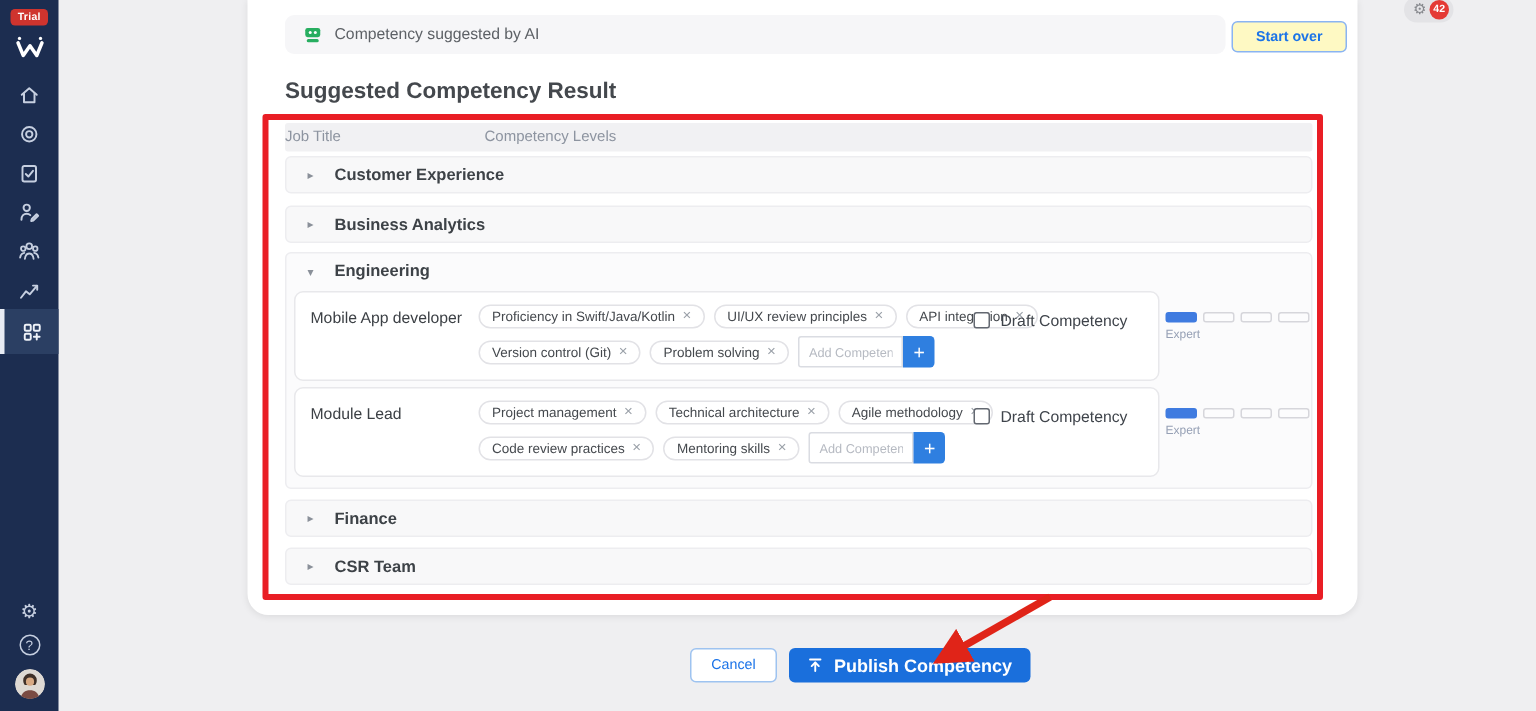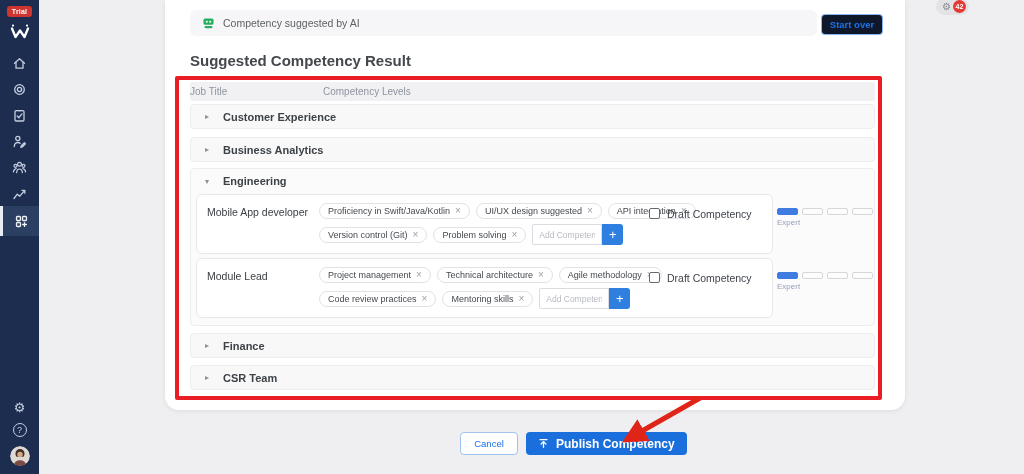--- a/index.html
+++ b/index.html
@@ -28,21 +28,21 @@
   .notif-pill .gear-glyph { color:#87898e; font-size:10px; }
   .notif-badge { margin-left:2px; min-width:13px; height:13px; background:#e43a35; border-radius:7px;
     color:#fff; font-size:7px; font-weight:bold; display:flex; align-items:center; justify-content:center; padding:0 2px; }
 
   
   .card { position:absolute; left:165px; top:0; width:740px; height:410px; background:#fff;
     border-radius:0 0 14px 14px; box-shadow:0 1px 5px rgba(0,0,0,.08); }
   .ai-banner { position:absolute; left:25px; top:10px; width:627px; height:26px; background:#f6f6f8;
     border-radius:6px; display:flex; align-items:center; padding-left:12px; gap:8px; }
   .ai-banner-text { font-size:10.5px; color:#5d6166; }
-  .start-over-btn { position:absolute; left:656px; top:14px; width:62px; height:21px; background:#0f172a;
+  .start-over-btn { position:absolute; left:656px; top:14px; width:77px; height:21px; background:#fef9c3;
     border:1px solid #8ab4f2; border-radius:4px; color:#1a73e8; font-size:9.5px; font-weight:bold;
     font-family:"Liberation Sans",sans-serif; cursor:pointer; }
   .page-title { position:absolute; left:25px; top:52px; font-size:15px; font-weight:bold; color:#44484d; }
 
   
   .tbl { position:absolute; left:25px; top:82px; width:685px; }
   .tbl-header { display:grid; grid-template-columns:133px 400px 1fr; align-items:center;
     height:19px; background:#f1f1f3; border-radius:2px; }
   .tbl-header span { font-size:10px; color:#8d94a0; }
   .group-row { position:absolute; left:0; width:685px; height:25px; background:#f8f8f9;
@@ -217,21 +217,21 @@
 
         <div class="subcard sub-1">
           <div class="job-title">Mobile App developer</div>
           <div class="tags-col">
             <div class="tag-row">
               <span class="tag">
                   <span>Proficiency in Swift/Java/Kotlin</span>
                   <span class="x">×</span>
                 </span>
               <span class="tag">
-                  <span>UI/UX design suggested</span>
+                  <span>UI/UX review principles</span>
                   <span class="x">×</span>
                 </span>
               <span class="tag">
                   <span>API integration</span>
                   <span class="x">×</span>
                 </span>
             </div>
             <div class="tag-row">
               <span class="tag">
                   <span>Version control (Git)</span>

